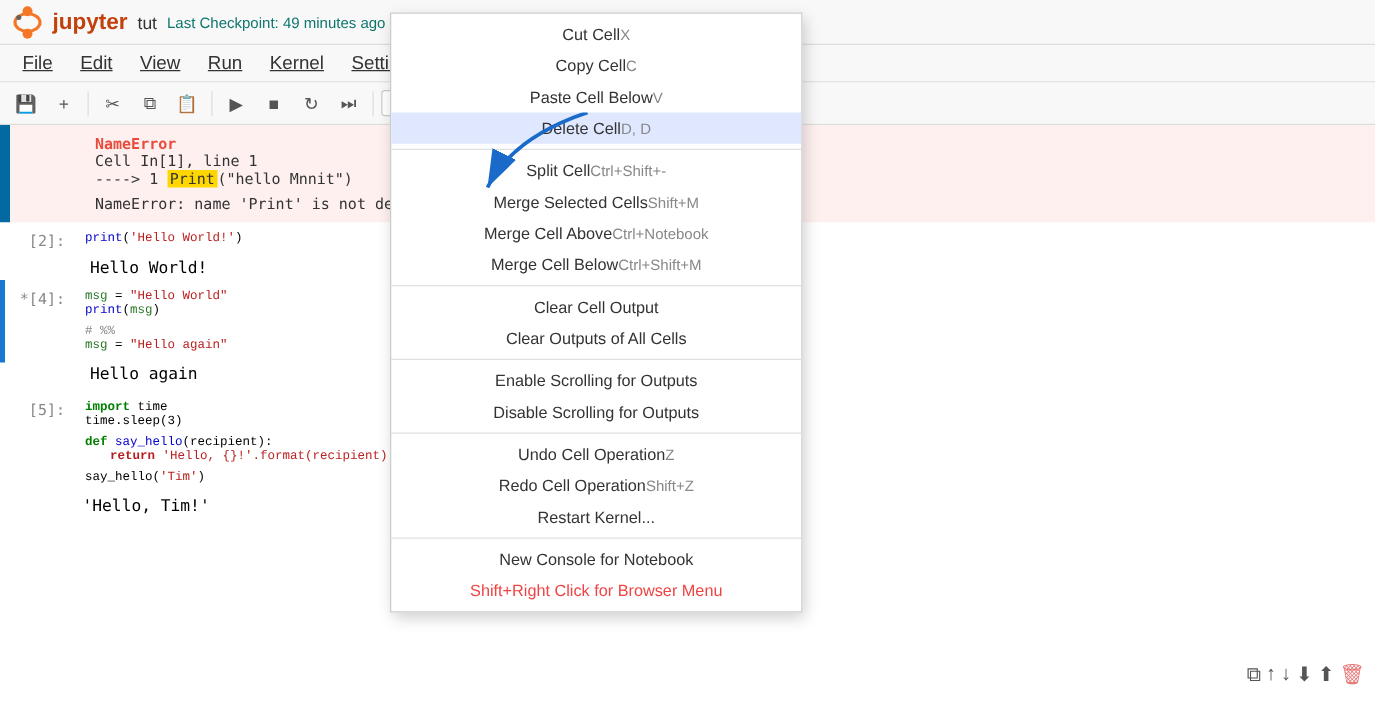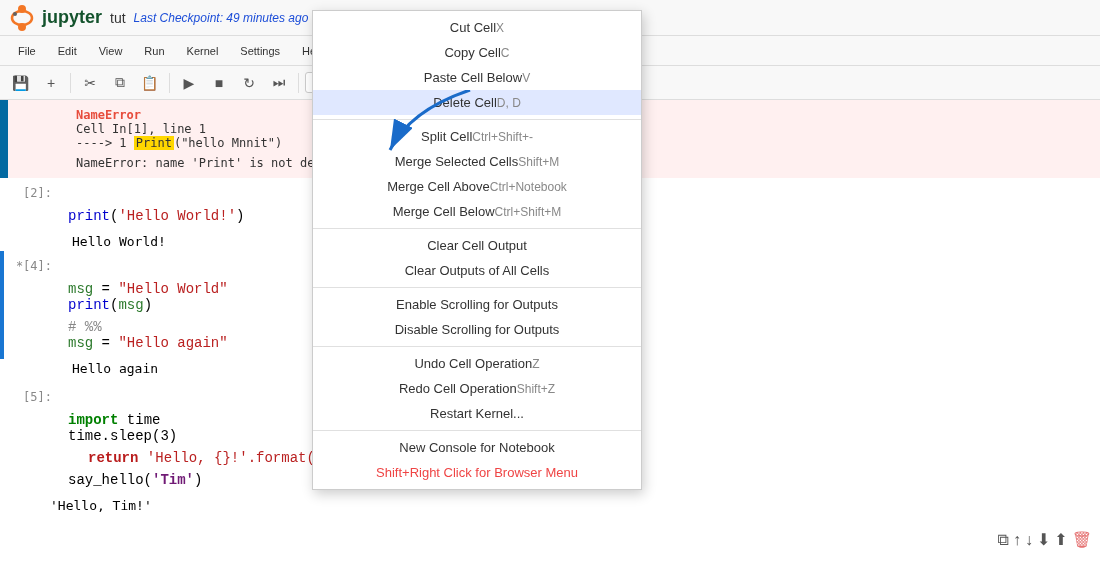--- a/index.html
+++ b/index.html
@@ -2,41 +2,41 @@
 <html><head>
   <meta charset="utf-8">
   <style>
     * { box-sizing: border-box; margin: 0; padding: 0; }
     body { font-family: -apple-system, BlinkMacSystemFont, 'Segoe UI', sans-serif; font-size: 13px; background: #f5f5f5; width: 1100px; height: 572px; overflow: hidden; position: relative; }
 
     
     .top-bar { display: flex; align-items: center; background: #f8f8f8; border-bottom: 1px solid #ddd; height: 36px; padding: 0 8px; gap: 8px; }
     .jupyter-logo { display: flex; align-items: center; gap: 6px; font-size: 18px; font-weight: bold; color: #333; }
     .notebook-name { font-size: 14px; color: #333; font-weight: 500; }
-    .checkpoint-info { font-size: 12px; color: #1d4ed8; font-style: italic; }
+    .checkpoint-info { font-size: 12px; color: #0f766e; }
     .top-right { margin-left: auto; display: flex; align-items: center; gap: 8px; }
     .trusted-label { font-size: 13px; color: #333; }
 
     
     .menu-bar { display: flex; align-items: center; background: #f8f8f8; border-bottom: 1px solid #ddd; height: 30px; padding: 0 8px; gap: 2px; }
-    .menu-item { padding: 2px 10px; font-size: 11px; color: #333; cursor: pointer; border-radius: 3px; }
+    .menu-item { padding: 2px 10px; font-size: 15px; color: #333; cursor: pointer; border-radius: 3px; text-decoration: underline; }
     .kernel-info { display: flex; align-items: center; gap: 6px; }
     .kernel-status { width: 12px; height: 12px; border-radius: 50%; border: 2px solid #aaa; display: inline-block; }
 
     
     .toolbar { display: flex; align-items: center; background: #f8f8f8; border-bottom: 1px solid #ddd; height: 34px; padding: 0 8px; gap: 4px; }
     .toolbar-btn { width: 26px; height: 26px; display: flex; align-items: center; justify-content: center; cursor: pointer; border: 1px solid transparent; border-radius: 3px; font-size: 14px; color: #555; }
     .toolbar-sep { width: 1px; height: 20px; background: #ddd; margin: 0 2px; }
     .code-type { font-size: 13px; color: #555; padding: 2px 8px; border: 1px solid #ccc; border-radius: 3px; background: white; }
 
     
     .main { display: flex; height: calc(572px - 100px); background: white; }
     .notebook { flex: 1; overflow: hidden; padding: 0; position: relative; }
     .cell-label { width: 60px; min-width: 60px; font-size: 12px; color: #888; text-align: right; padding-right: 8px; padding-top: 4px; font-family: monospace; }
-    .cell-content { flex: 1; font-family: 'Courier New', monospace; font-size: 14px; padding: 4px 8px; margin-top: 22px; }
+    .cell-content { flex: 1; font-family: 'Courier New', monospace; font-size: 10px; padding: 4px 8px; }
 
     .error-box { background: #fff0f0; padding: 4px 8px; font-family: monospace; font-size: 12px; }
     .error-title { color: #e74c3c; font-weight: bold; }
     .error-line { color: #333; }
     .error-arrow { color: #333; }
     .error-msg { color: #333; }
 
     
     .context-menu { position: absolute; top: 10px; left: 312px; background: white; border: 1px solid #ccc; box-shadow: 2px 4px 12px rgba(0,0,0,0.2); z-index: 100; width: 330px; padding: 4px 0; }
     .ctx-item { display: flex; justify-content: center; align-items: center; padding: 5px 16px; font-size: 13px; color: #333; cursor: pointer; }
@@ -60,21 +60,21 @@
 
 <div class="top-bar">
   <div class="jupyter-logo">
 
     <svg width="28" height="28" viewBox="0 0 28 28">
       <circle cx="14" cy="5" r="4" fill="#f37726"></circle>
       <circle cx="14" cy="23" r="4" fill="#f37726"></circle>
       <ellipse cx="14" cy="14" rx="10" ry="7" fill="none" stroke="#f37726" stroke-width="2.5"></ellipse>
       <circle cx="7" cy="10" r="2" fill="#616161"></circle>
     </svg>
-    <span style="font-size:18px;font-weight:bold;color:#14532d;">jupyter</span>
+    <span style="font-size:18px;font-weight:bold;color:#c2410c;">jupyter</span>
   </div>
   <span class="notebook-name">tut</span>
   <span class="checkpoint-info">Last Checkpoint: 49 minutes ago</span>
 </div>
 
 <div class="menu-bar">
   <span class="menu-item">File</span>
   <span class="menu-item">Edit</span>
   <span class="menu-item">View</span>
   <span class="menu-item">Run</span>
@@ -135,26 +135,27 @@
     <div style="margin-left:64px; padding: 2px 8px; font-family:monospace; font-size:13px;">
       <div>Hello again</div>
     </div>
 
     <div style="display:flex; align-items:flex-start; padding: 4px 0; background:white; margin-top:4px;">
       <div class="cell-label">[5]:</div>
       <div class="cell-content">
         <div><span style="color:#008000;font-weight:bold;">import</span> time</div>
         <div>time.sleep(3)</div>
         <div style="height:6px;"></div>
+        <div><span style="color:#008000;font-weight:bold;">def</span> <span style="color:#0000cd;">say_hello</span>(recipient):</div>
         <div style="padding-left:20px;"><span style="color:#b91c1c;font-weight:bold;">return</span> <span style="color:#ba2121;">'Hello, {}!'.format(recipient)</span></div>
         <div style="height:6px;"></div>
-        <div>say_hello(<span style="color:#701a75;font-weight:bold;">'Tim'</span>)</div>
-      </div>
-    </div>
-    <div style="margin-left:42px; padding: 2px 8px; font-family:monospace; font-size:13px;">
+        <div>say_hello(<span style="color:#b91c1c;">'Tim'</span>)</div>
+      </div>
+    </div>
+    <div style="margin-left:58px; padding: 2px 8px; font-family:monospace; font-size:13px;">
       <div>'Hello, Tim!'</div>
     </div>
 
     <div class="cell-toolbar">
       <span class="cell-toolbar-btn" title="Copy">⧉</span>
       <span class="cell-toolbar-btn" title="Move up">↑</span>
       <span class="cell-toolbar-btn" title="Move down">↓</span>
       <span class="cell-toolbar-btn" title="Download">⬇</span>
       <span class="cell-toolbar-btn" title="Add below">⬆</span>
       <span class="cell-toolbar-btn" title="Delete" style="color:#e57373;">🗑</span>

